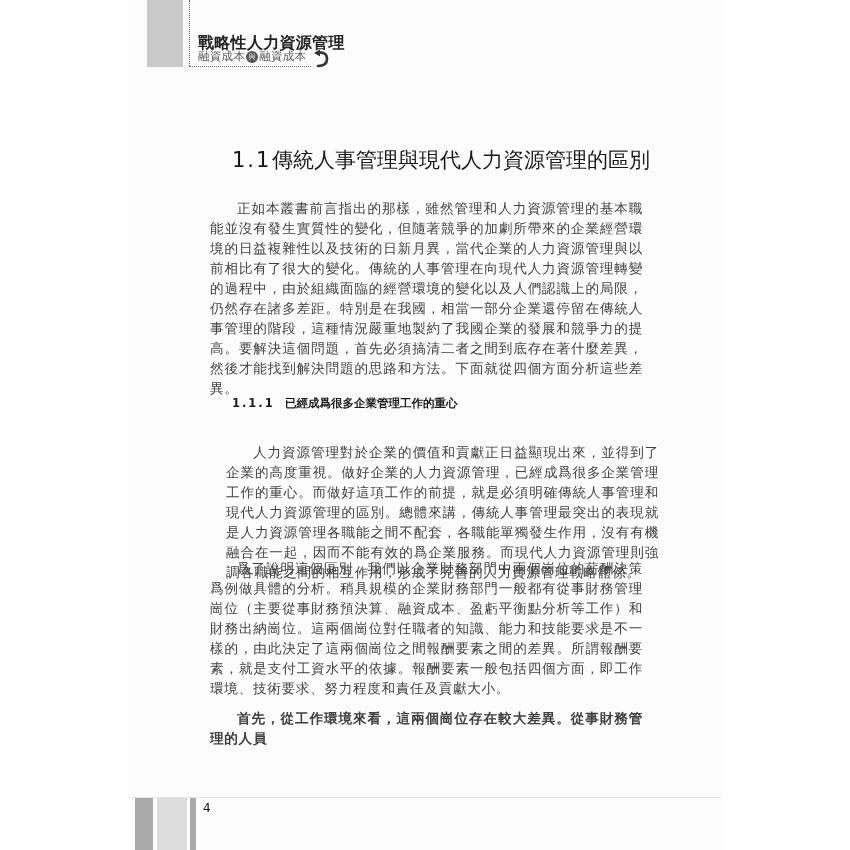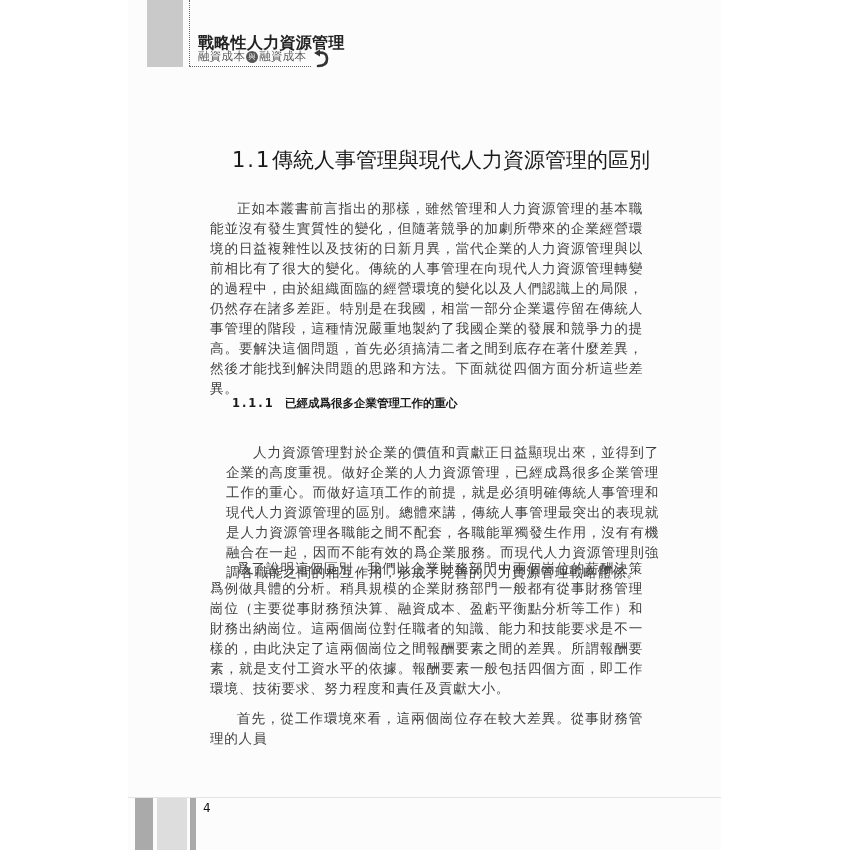--- a/index.html
+++ b/index.html
@@ -195,19 +195,19 @@
 </div>
 
 <p class="para" style="top:198px; margin:0;">正如本叢書前言指出的那樣，雖然管理和人力資源管理的基本職能並沒有發生實質性的變化，但隨著競爭的加劇所帶來的企業經營環境的日益複雜性以及技術的日新月異，當代企業的人力資源管理與以前相比有了很大的變化。傳統的人事管理在向現代人力資源管理轉變的過程中，由於組織面臨的經營環境的變化以及人們認識上的局限，仍然存在諸多差距。特別是在我國，相當一部分企業還停留在傳統人事管理的階段，這種情況嚴重地製約了我國企業的發展和競爭力的提高。要解決這個問題，首先必須搞清二者之間到底存在著什麼差異，然後才能找到解決問題的思路和方法。下面就從四個方面分析這些差異。</p>
 
 <div class="h2">
   <span class="num">1.1.1</span><span>已經成爲很多企業管理工作的重心</span>
 </div>
 
 <p class="para" style="top:426px; margin:16px;">人力資源管理對於企業的價值和貢獻正日益顯現出來，並得到了企業的高度重視。做好企業的人力資源管理，已經成爲很多企業管理工作的重心。而做好這項工作的前提，就是必須明確傳統人事管理和現代人力資源管理的區別。總體來講，傳統人事管理最突出的表現就是人力資源管理各職能之間不配套，各職能單獨發生作用，沒有有機融合在一起，因而不能有效的爲企業服務。而現代人力資源管理則強調各職能之間的相互作用，形成了完善的人力資源管理戰略體係。</p>
 <p class="para" style="top:558px; margin:0;">爲了說明這個區別，我們以企業財務部門中兩個崗位的薪酬決策爲例做具體的分析。稍具規模的企業財務部門一般都有從事財務管理崗位（主要從事財務預決算、融資成本、盈虧平衡點分析等工作）和財務出納崗位。這兩個崗位對任職者的知識、能力和技能要求是不一樣的，由此決定了這兩個崗位之間報酬要素之間的差異。所謂報酬要素，就是支付工資水平的依據。報酬要素一般包括四個方面，即工作環境、技術要求、努力程度和責任及貢獻大小。</p>
-<p class="para" style="top:708px; margin:0;">首先，從工作環境來看，這兩個崗位存在較大差異。從事財務管理的人員</p>
+<p class="para" style="top:708px; margin:0;font-weight:bold;">首先，從工作環境來看，這兩個崗位存在較大差異。從事財務管理的人員</p>
 
 <div class="ftr-line"></div>
 <div class="ftr-bar1"></div>
 <div class="ftr-bar2"></div>
 <div class="ftr-bar3"></div>
 <div class="page-num">4</div>
 
 </body></html>

